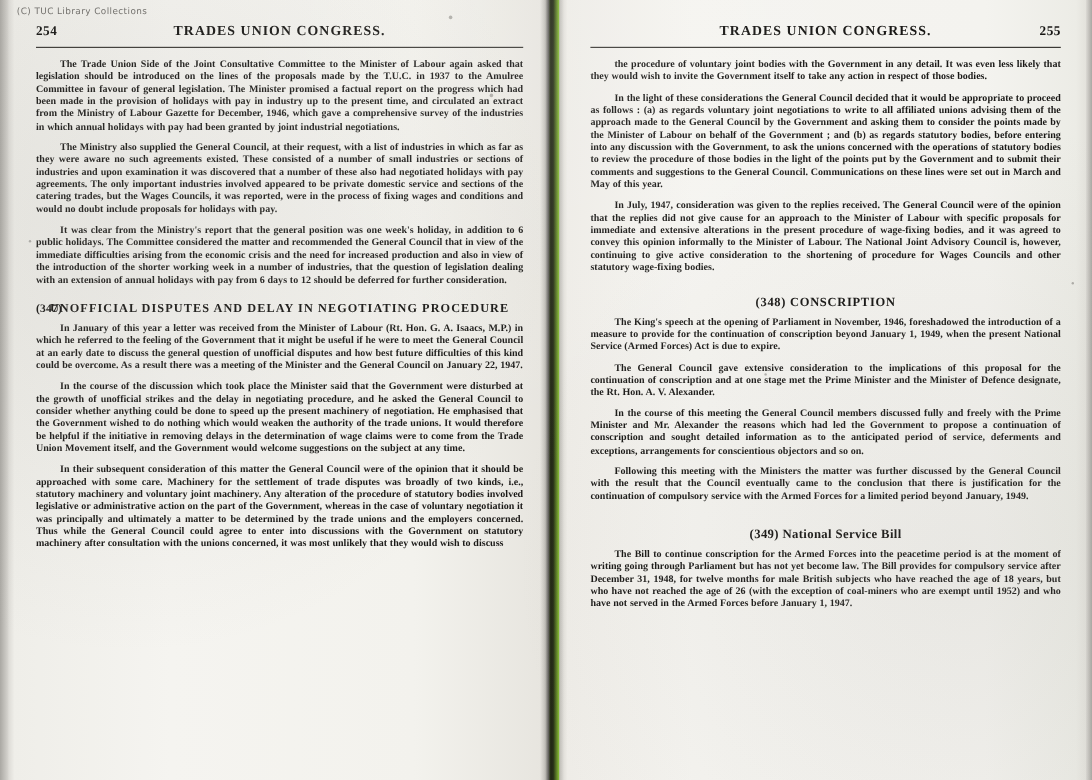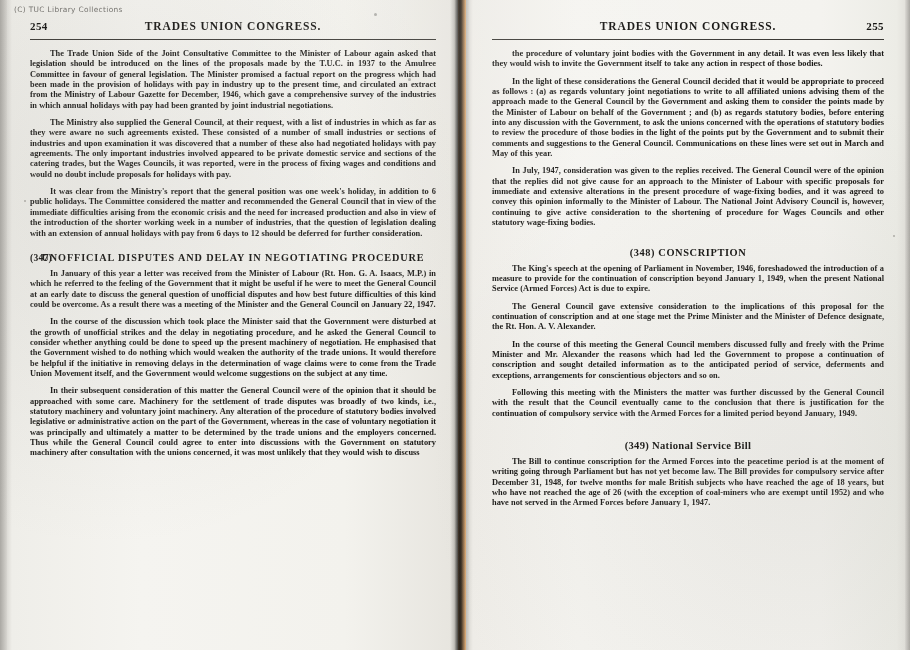--- a/index.html
+++ b/index.html
@@ -10,21 +10,21 @@
   body {
     width: 910px;
     height: 650px;
     overflow: hidden;
     font-family: "Liberation Serif", "DejaVu Serif", serif;
   }
   #scan {
     position: relative;
     width: 910px;
     height: 650px;
-    background: #fdba74;
+    background: #84cc16;
     overflow: hidden;
   }
   
   .sheet {
     position: absolute;
     top: 0;
     height: 650px;
     background: #f3f2ee;
   }
   .sheet.left {

